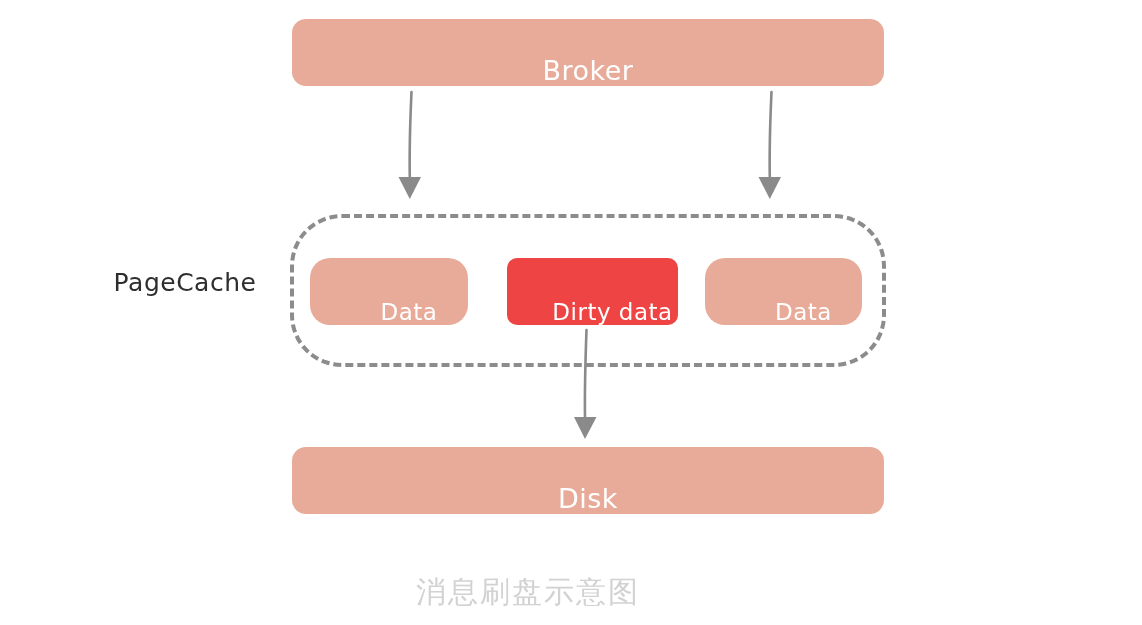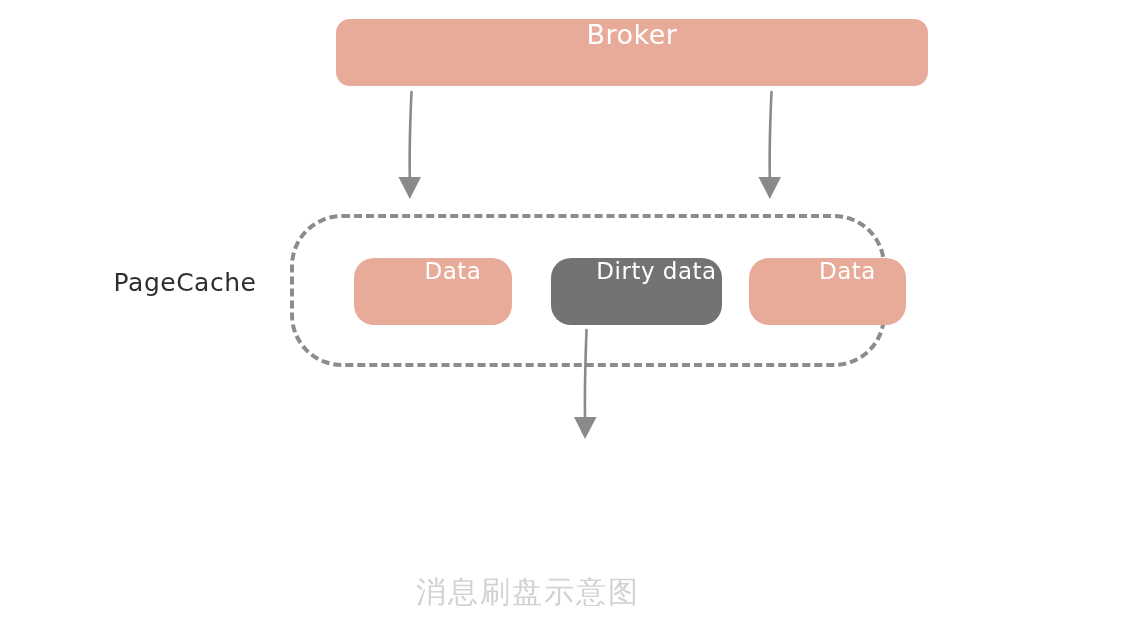--- a/index.html
+++ b/index.html
@@ -17,43 +17,42 @@
     position: relative;
     width: 1142px;
     height: 625px;
     background: #ffffff;
   }
 
   
   .node {
     position: absolute;
     display: flex;
-    align-items: flex-start;
+    align-items: flex-end;
     justify-content: center;
     box-sizing: border-box;
     color: #ffffff;
     font-family: "DejaVu Sans", sans-serif;
     letter-spacing: 0.5px;
     user-select: none;
-    margin-left: 44px;
   }
 
   .bar {
     border-radius: 14px;
     font-size: 27px;
   }
 
   .chip {
     border-radius: 20px;
     font-size: 23px;
     padding-left: 40px;
   }
 
   .salmon { background: #e8ab99; }
-  .gray   { background: #737373; }
+  .gray   { background: #ef4444; border-radius: 10px; }
 
   
   #broker-box {
     left: 292px;
     top: 19px;
     width: 592px;
     height: 67px;
   }
 
   
@@ -152,20 +151,23 @@
   </div>
 
   <div class="node chip gray" id="dirty-data">
     <span>Dirty data</span>
   </div>
 
   <div class="node chip salmon" id="data-right">
     <span>Data</span>
   </div>
 
+  <div class="node bar salmon" id="disk-box">
+    <span>Disk</span>
+  </div>
 
   <svg id="arrow-layer" viewBox="0 0 1142 625">
 
     <g>
       <path d="M 411.5 92 C 410.2 120 409.3 150 409.8 178" stroke="#8a8a8a" stroke-width="2.6" fill="none" stroke-linecap="round"></path>
       <polygon points="398.5,177 421,177 409.8,199" fill="#8a8a8a"></polygon>
     </g>
 
     <g>
       <path d="M 771.5 92 C 770.2 120 769.3 150 769.8 178" stroke="#8a8a8a" stroke-width="2.6" fill="none" stroke-linecap="round"></path>

